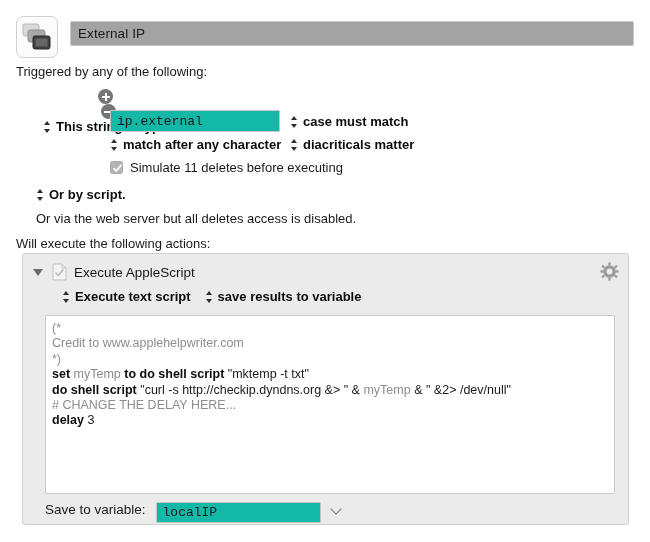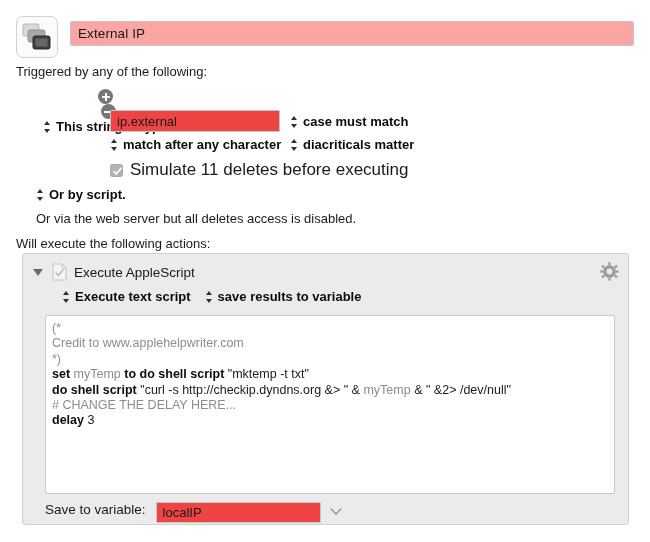--- a/index.html
+++ b/index.html
@@ -39,21 +39,21 @@
     flex: 0 0 auto;
   }
   .macro-icon-well svg { display: block; }
 
   .title-field {
     margin-left: 12px;
     flex: 1 1 auto;
     height: 25px;
     margin-top: 5px;
     border: 1px solid #c6c6c6;
-    background: #fca5a5;
+    background: #a3a3a3;
     border-radius: 2px;
     box-sizing: border-box;
     display: flex;
     align-items: center;
     padding: 0 7px;
     font-size: 13.5px;
     color: #1a1a1a;
     letter-spacing: 0.1px;
   }
 
@@ -123,49 +123,50 @@
     content: "";
     position: absolute;
     top: 3.5px; left: 6.6px;
     width: 1.8px; height: 8px;
     background: #ffffff;
   }
 
   
   .text-input {
     border: 1px solid #c6c6c6;
-    background: #ef4444;
+    background: #14b8a6;
     box-sizing: border-box;
     display: flex;
     align-items: center;
     padding: 0 6px;
     font-size: 13px;
     color: #1a1a1a;
     border-radius: 1px;
+    font-family: Liberation Mono, monospace;
   }
 
   
   .checkbox-row {
     position: absolute;
     display: flex;
     align-items: center;
   }
   .checkbox {
     width: 13px; height: 13px;
     border-radius: 2.5px;
     background: #b4b4b4;
     border: 1px solid #a8a8a8;
     box-sizing: border-box;
     position: relative;
     flex: 0 0 auto;
   }
   .checkbox svg { position: absolute; left: 1px; top: 1px; }
   .checkbox-label {
     margin-left: 7px;
-    font-size: 17px;
+    font-size: 13px;
     color: #1a1a1a;
     white-space: nowrap;
   }
 
   
   .action-panel {
     position: absolute;
     left: 22px;
     top: 253px;
     width: 607px;

